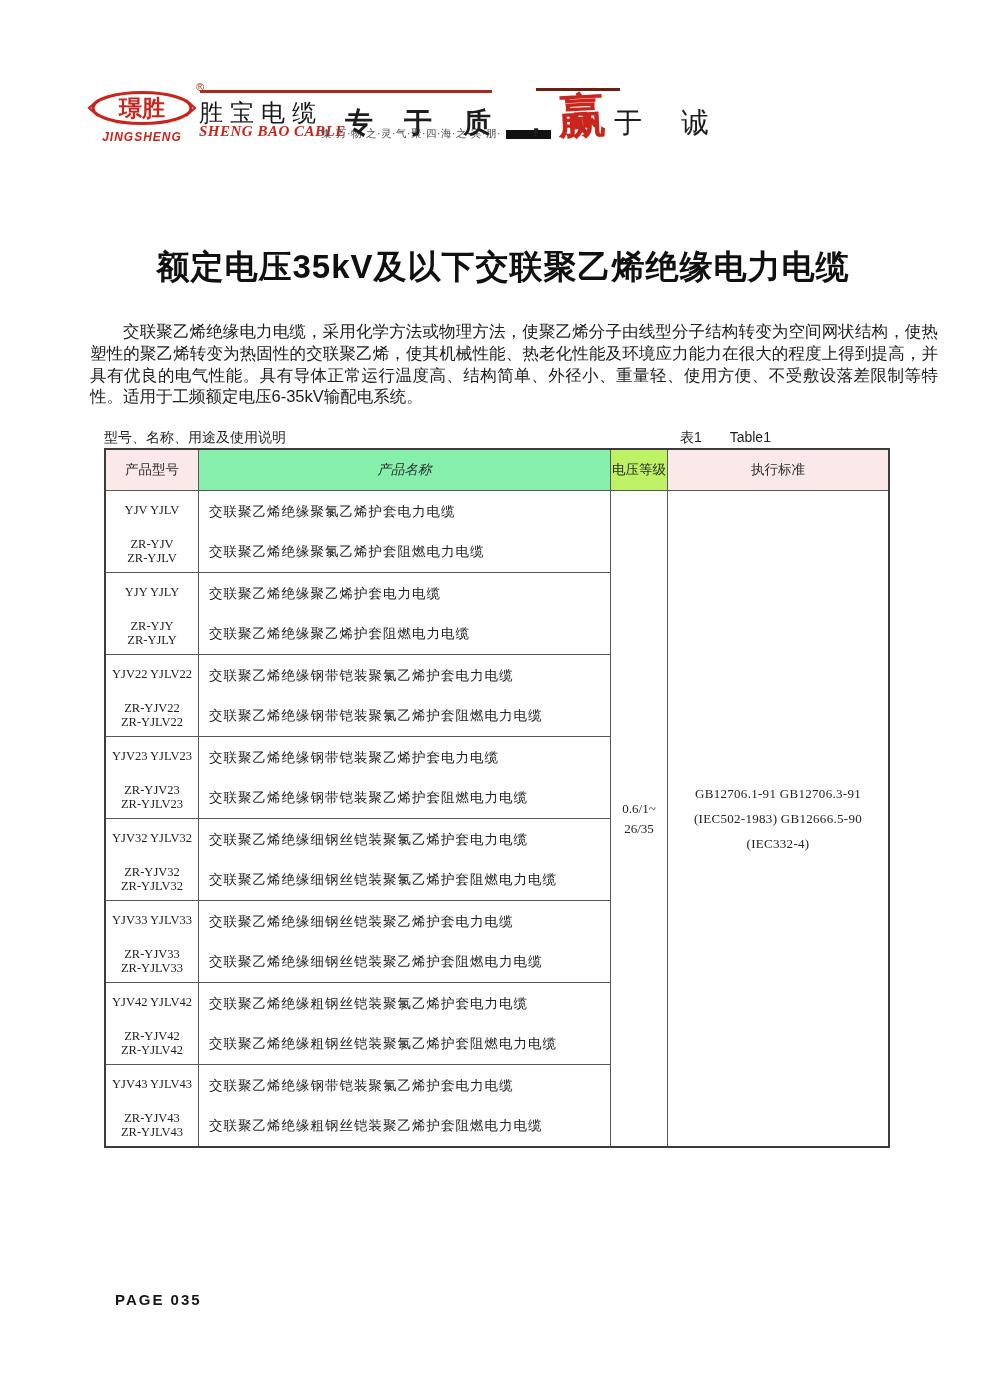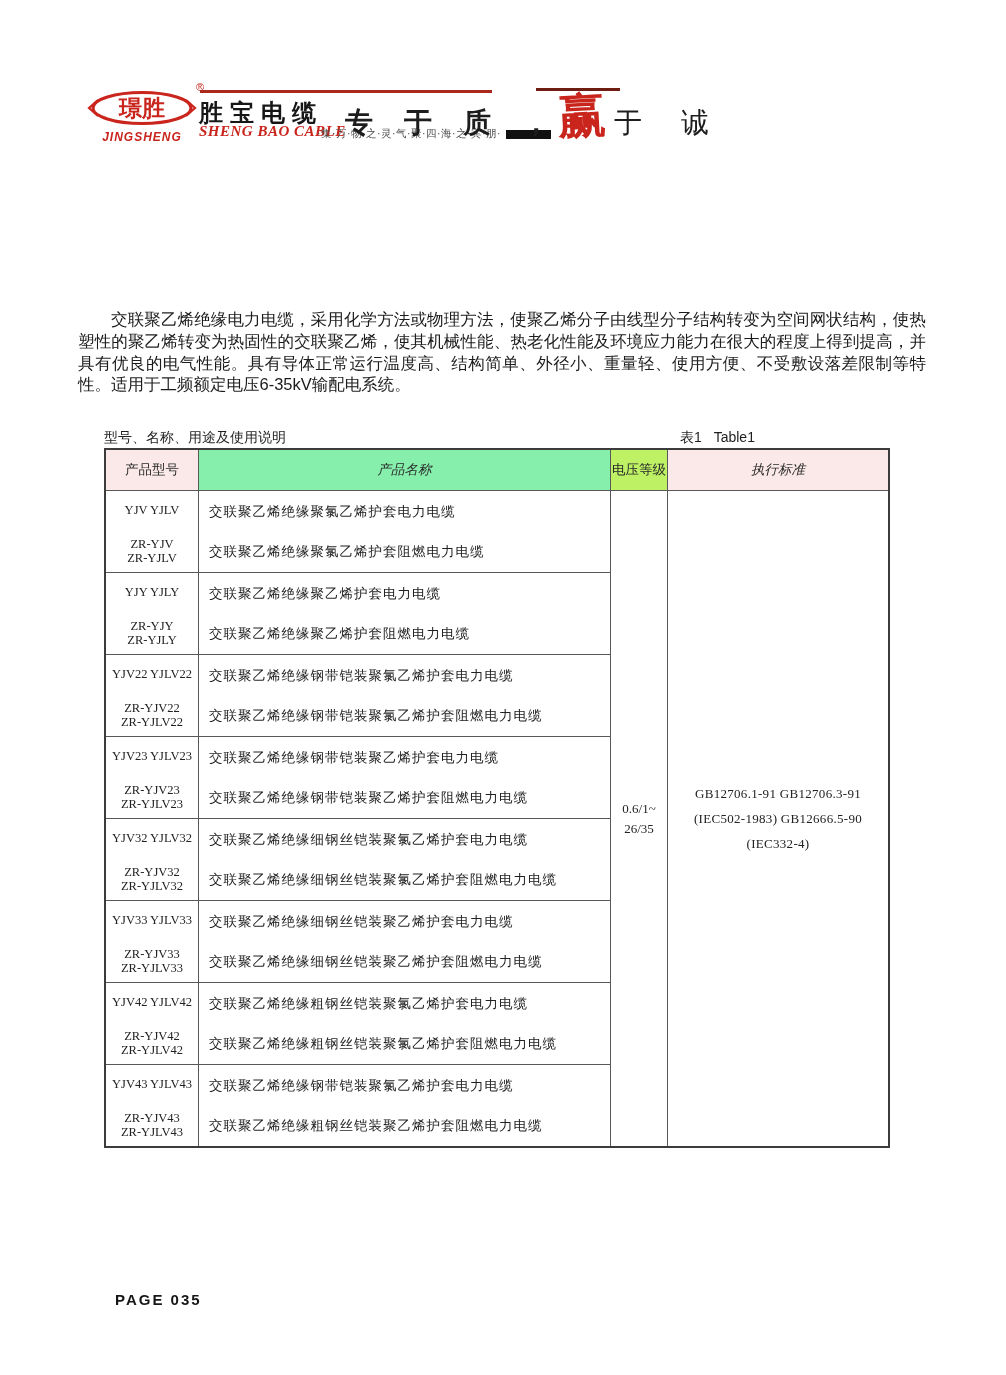--- a/index.html
+++ b/index.html
@@ -1,21 +1,21 @@
 <!DOCTYPE html>
 <html><head>
 <meta charset="utf-8">
 <style>
   html,body{margin:0;padding:0;background:#e8e8e8;}
   .page{position:relative;width:1006px;height:1375px;margin:0 auto;background:#ffffff;
         font-family:"Liberation Sans", sans-serif;overflow:hidden;}
 
   
   .logo-svg{position:absolute;left:86px;top:80px;}
-  .company-cn{position:absolute;left:199px;top:97px;font-size:24px;font-weight:bold;
+  .company-cn{position:absolute;left:199px;top:97px;font-size:24px;font-weight:normal;
               color:#161616;letter-spacing:7px;}
   .company-en{position:absolute;left:199px;top:123px;font-size:15px;font-weight:bold;
               font-style:italic;font-family:"Liberation Serif", serif;color:#c9251c;letter-spacing:.5px;}
   .tagline{position:absolute;left:317px;top:127px;font-size:10.5px;color:#4a4a4a;
            letter-spacing:.5px;white-space:nowrap;}
   .tagline-bar{display:inline-block;width:45px;height:9px;background:#111;
                vertical-align:middle;margin-left:5px;}
   .rule-left{position:absolute;left:200px;top:90px;width:292px;height:3px;background:#a92a1d;}
   .rule-right{position:absolute;left:536px;top:88px;width:84px;height:3px;background:#6e1d12;}
   .slogan{position:absolute;left:345px;top:84px;display:flex;align-items:baseline;
@@ -27,21 +27,21 @@
 
   
   .doc-title{position:absolute;left:0;top:245px;width:100%;text-align:center;
              font-size:33px;font-weight:bold;color:#101010;letter-spacing:1px;}
   .intro{position:absolute;left:78px;top:309px;width:848px;font-size:16.5px;
          line-height:21.8px;color:#1b1b1b;text-align:justify;text-indent:2em;}
 
   
   .tbl-label{position:absolute;left:104px;top:429px;font-size:14px;color:#1e1e1e;}
   .tbl-no{position:absolute;left:680px;top:429px;font-size:14px;color:#1e1e1e;}
-  .tbl-no .no-en{margin-left:8px;}
+  .tbl-no .no-en{margin-left:24px;}
 
   table.spec{position:absolute;left:104px;top:448px;width:783px;border-collapse:collapse;
              table-layout:fixed;border:2px solid #3c3c3c;
              font-family:"Liberation Serif","DejaVu Serif",serif;color:#222;}
   table.spec td{padding:0;border:1px solid #585858;}
   tr.hdr td{height:40px;text-align:center;font-size:13.5px;color:#2a2a2a;}
   td.c-model{width:92px;}
   td.c-name{width:411px;}
   td.c-volt{width:56px;}
   td.c-std{width:220px;}
@@ -83,36 +83,37 @@
   <div class="tagline">
     <span>·集·万·物·之·灵·气·聚·四·海·之·宾·朋·</span><span class="tagline-bar"></span>
   </div>
 
   <div class="slogan">
     <span class="sl-black">专 于 质 ，</span>
     <span class="sl-win">赢</span>
     <span class="sl-right">于 诚</span>
   </div>
 
-
-  <p class="intro" style="margin:0;">交联聚乙烯绝缘电力电缆，采用化学方法或物理方法，使聚乙烯分子由线型分子结构转变为空间网状结构，使热塑性的聚乙烯转变为热固性的交联聚乙烯，使其机械性能、热老化性能及环境应力能力在很大的程度上得到提高，并具有优良的电气性能。具有导体正常运行温度高、结构简单、外径小、重量轻、使用方便、不受敷设落差限制等特性。适用于工频额定电压6-35kV输配电系统。</p>
+  <h1 class="doc-title" style="margin:0;">额定电压35kV及以下交联聚乙烯绝缘电力电缆</h1>
+
+  <p class="intro" style="margin:12px;">交联聚乙烯绝缘电力电缆，采用化学方法或物理方法，使聚乙烯分子由线型分子结构转变为空间网状结构，使热塑性的聚乙烯转变为热固性的交联聚乙烯，使其机械性能、热老化性能及环境应力能力在很大的程度上得到提高，并具有优良的电气性能。具有导体正常运行温度高、结构简单、外径小、重量轻、使用方便、不受敷设落差限制等特性。适用于工频额定电压6-35kV输配电系统。</p>
 
   <div class="tbl-label">型号、名称、用途及使用说明</div>
   <div class="tbl-no">
     <span>表1</span>
     <span class="no-en">Table1</span>
   </div>
 
   <table class="spec">
     <tbody id="table-body">
       <tr class="hdr">
         <td class="c-model" style="background: rgb(251, 233, 233);">产品型号</td>
         <td class="c-name" style="background: #86efac; font-style: italic;">产品名称</td>
         <td class="c-volt" style="background: #bef264;">电压等级</td>
-        <td class="c-std" style="background: rgb(251, 233, 233); font-style: italic;">执行标准</td>
+        <td class="c-std" style="background: rgb(251, 233, 233);">执行标准</td>
       </tr>
 
     <tr class="grp">
           <td class="c-model">
        <div class="m1">YJV YJLV</div>
        <div class="m2">
          <div>ZR-YJV</div>
          <div>ZR-YJLV</div>
        </div>
      </td>

